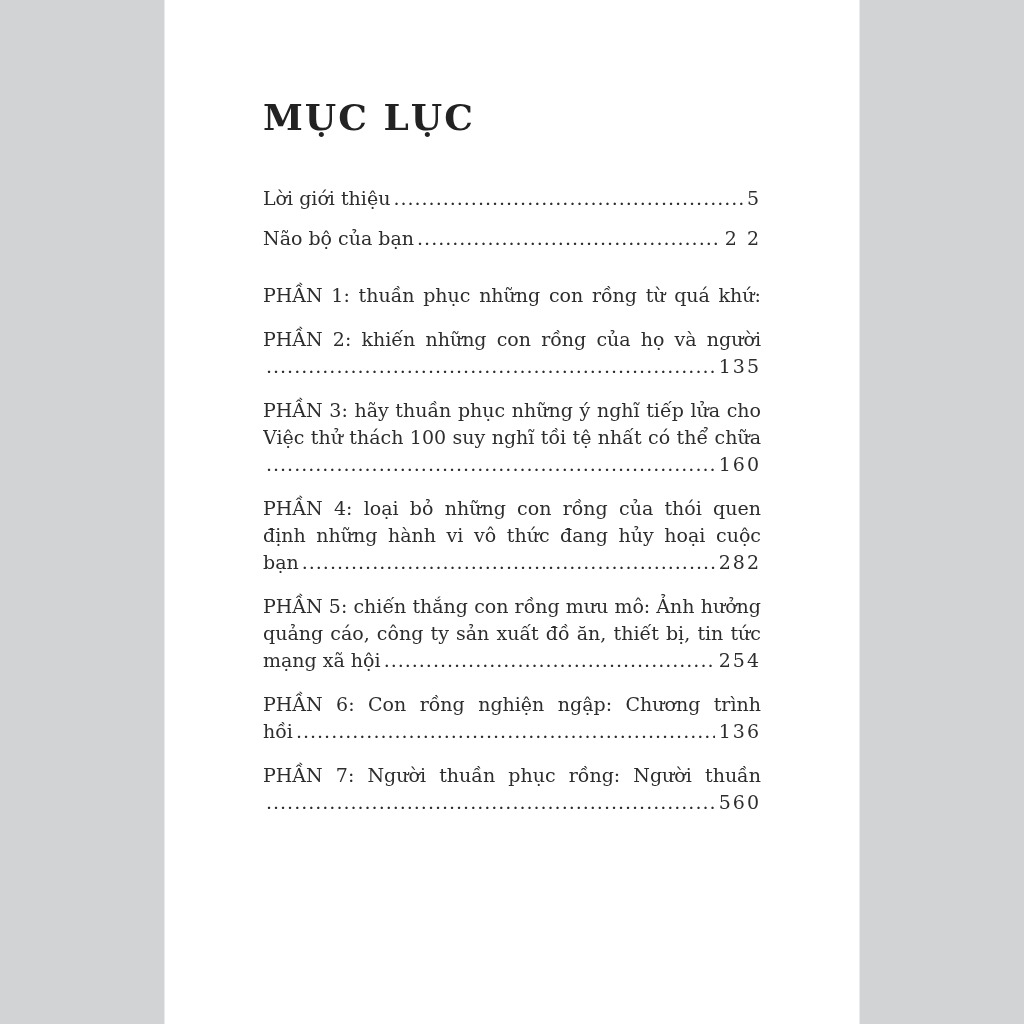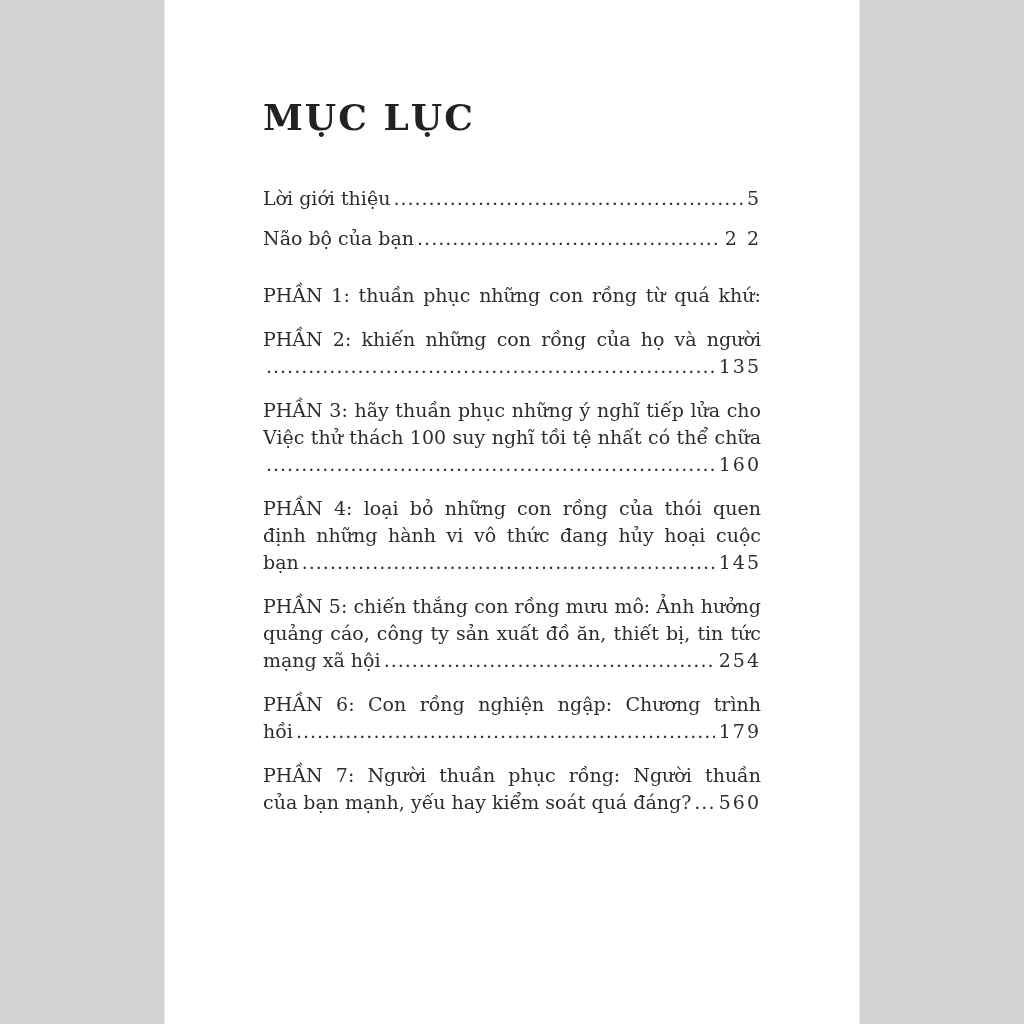--- a/index.html
+++ b/index.html
@@ -129,47 +129,46 @@
             <span class="pg">160</span>
           </div>
         </div>
 
         <div class="entry">
           <div class="jline">PHẦN 4: loại bỏ những con rồng của thói quen xấu: Xác</div>
           <div class="jline">định những hành vi vô thức đang hủy hoại cuộc sống của</div>
           <div class="lastline">
             <span class="txt">bạn</span>
             <span class="leader">..........................................................................................................................................</span>
-            <span class="pg">145</span>
+            <span class="pg">282</span>
           </div>
         </div>
 
         <div class="entry">
           <div class="jline">PHẦN 5: chiến thắng con rồng mưu mô: Ảnh hưởng của</div>
           <div class="jline">quảng cáo, công ty sản xuất đồ ăn, thiết bị, tin tức và</div>
           <div class="lastline">
             <span class="txt">mạng xã hội</span>
             <span class="leader">..........................................................................................................................................</span>
             <span class="pg">254</span>
           </div>
         </div>
 
         <div class="entry">
           <div class="jline">PHẦN 6: Con rồng nghiện ngập: Chương trình phục</div>
           <div class="lastline">
             <span class="txt">hồi</span>
             <span class="leader">..........................................................................................................................................</span>
-            <span class="pg">179</span>
+            <span class="pg">136</span>
           </div>
         </div>
 
         <div class="entry">
           <div class="jline">PHẦN 7: Người thuần phục rồng: Người thuần phục rồng</div>
           <div class="lastline">
-            <span class="txt">của bạn mạnh, yếu hay kiểm soát quá đáng?</span>
             <span class="leader">..........................................................................................................................................</span>
             <span class="pg">560</span>
           </div>
         </div>
 
       </div>
     </div>
   </div>
 </div>
 

